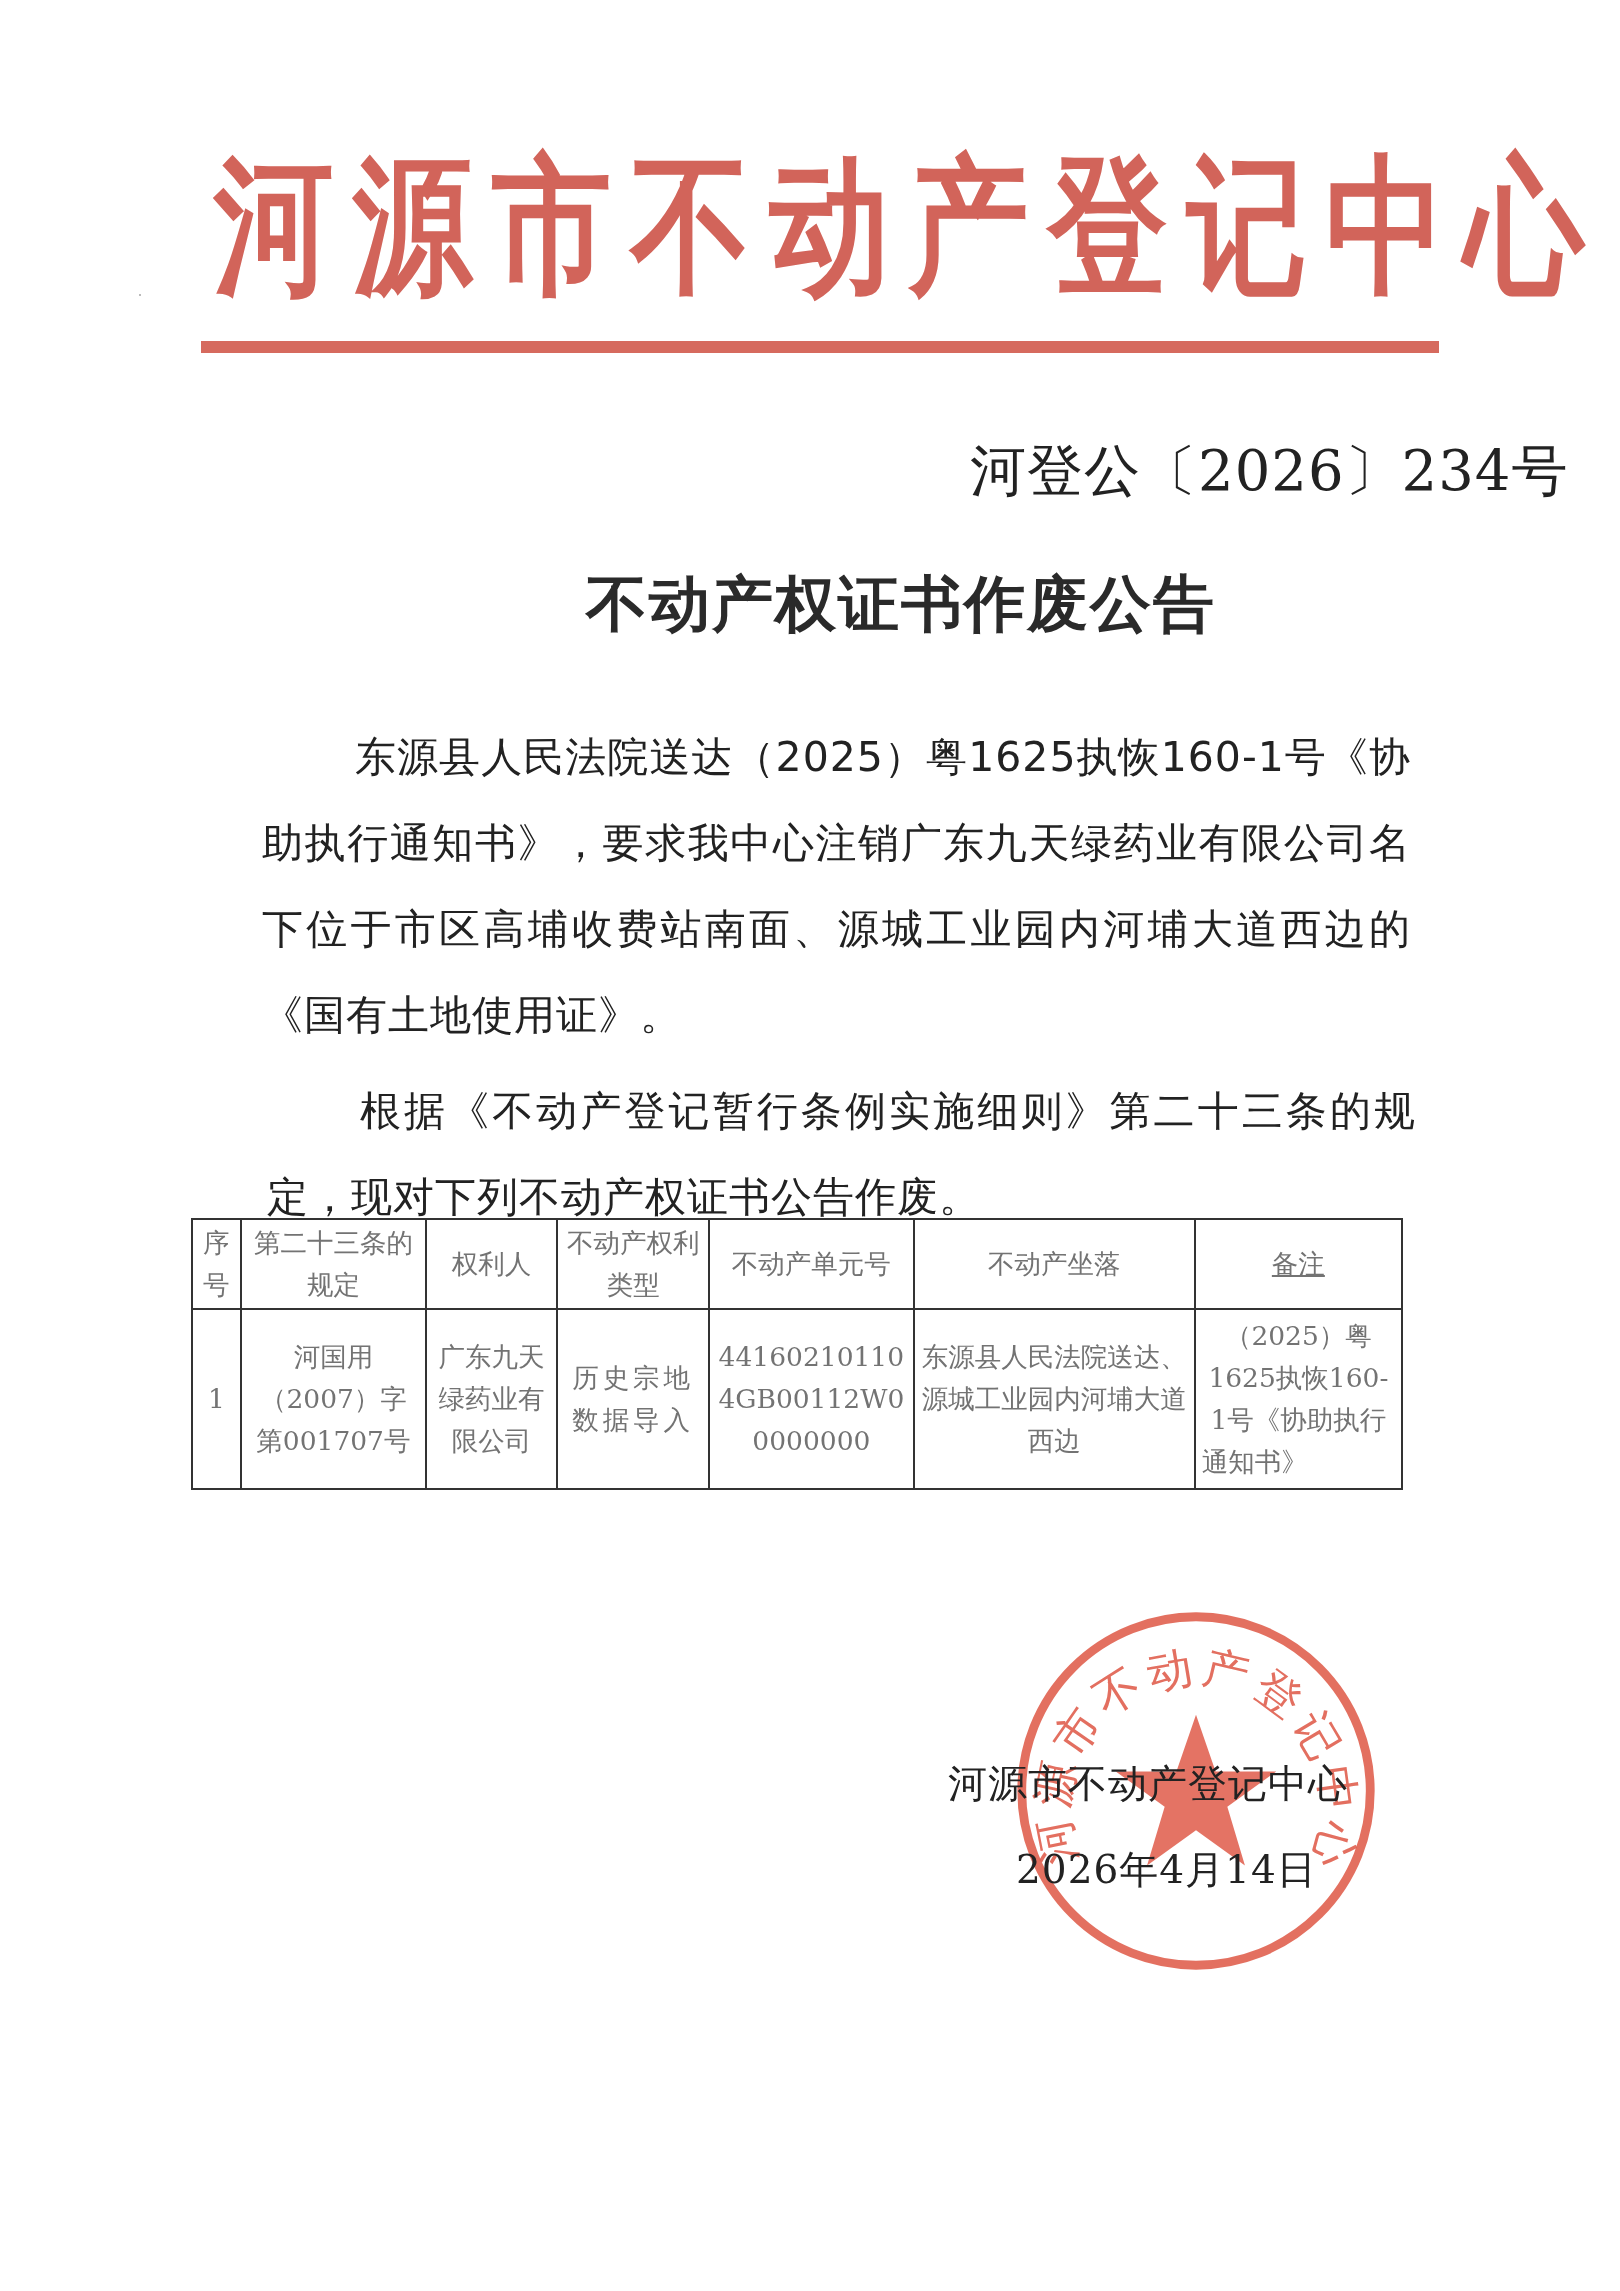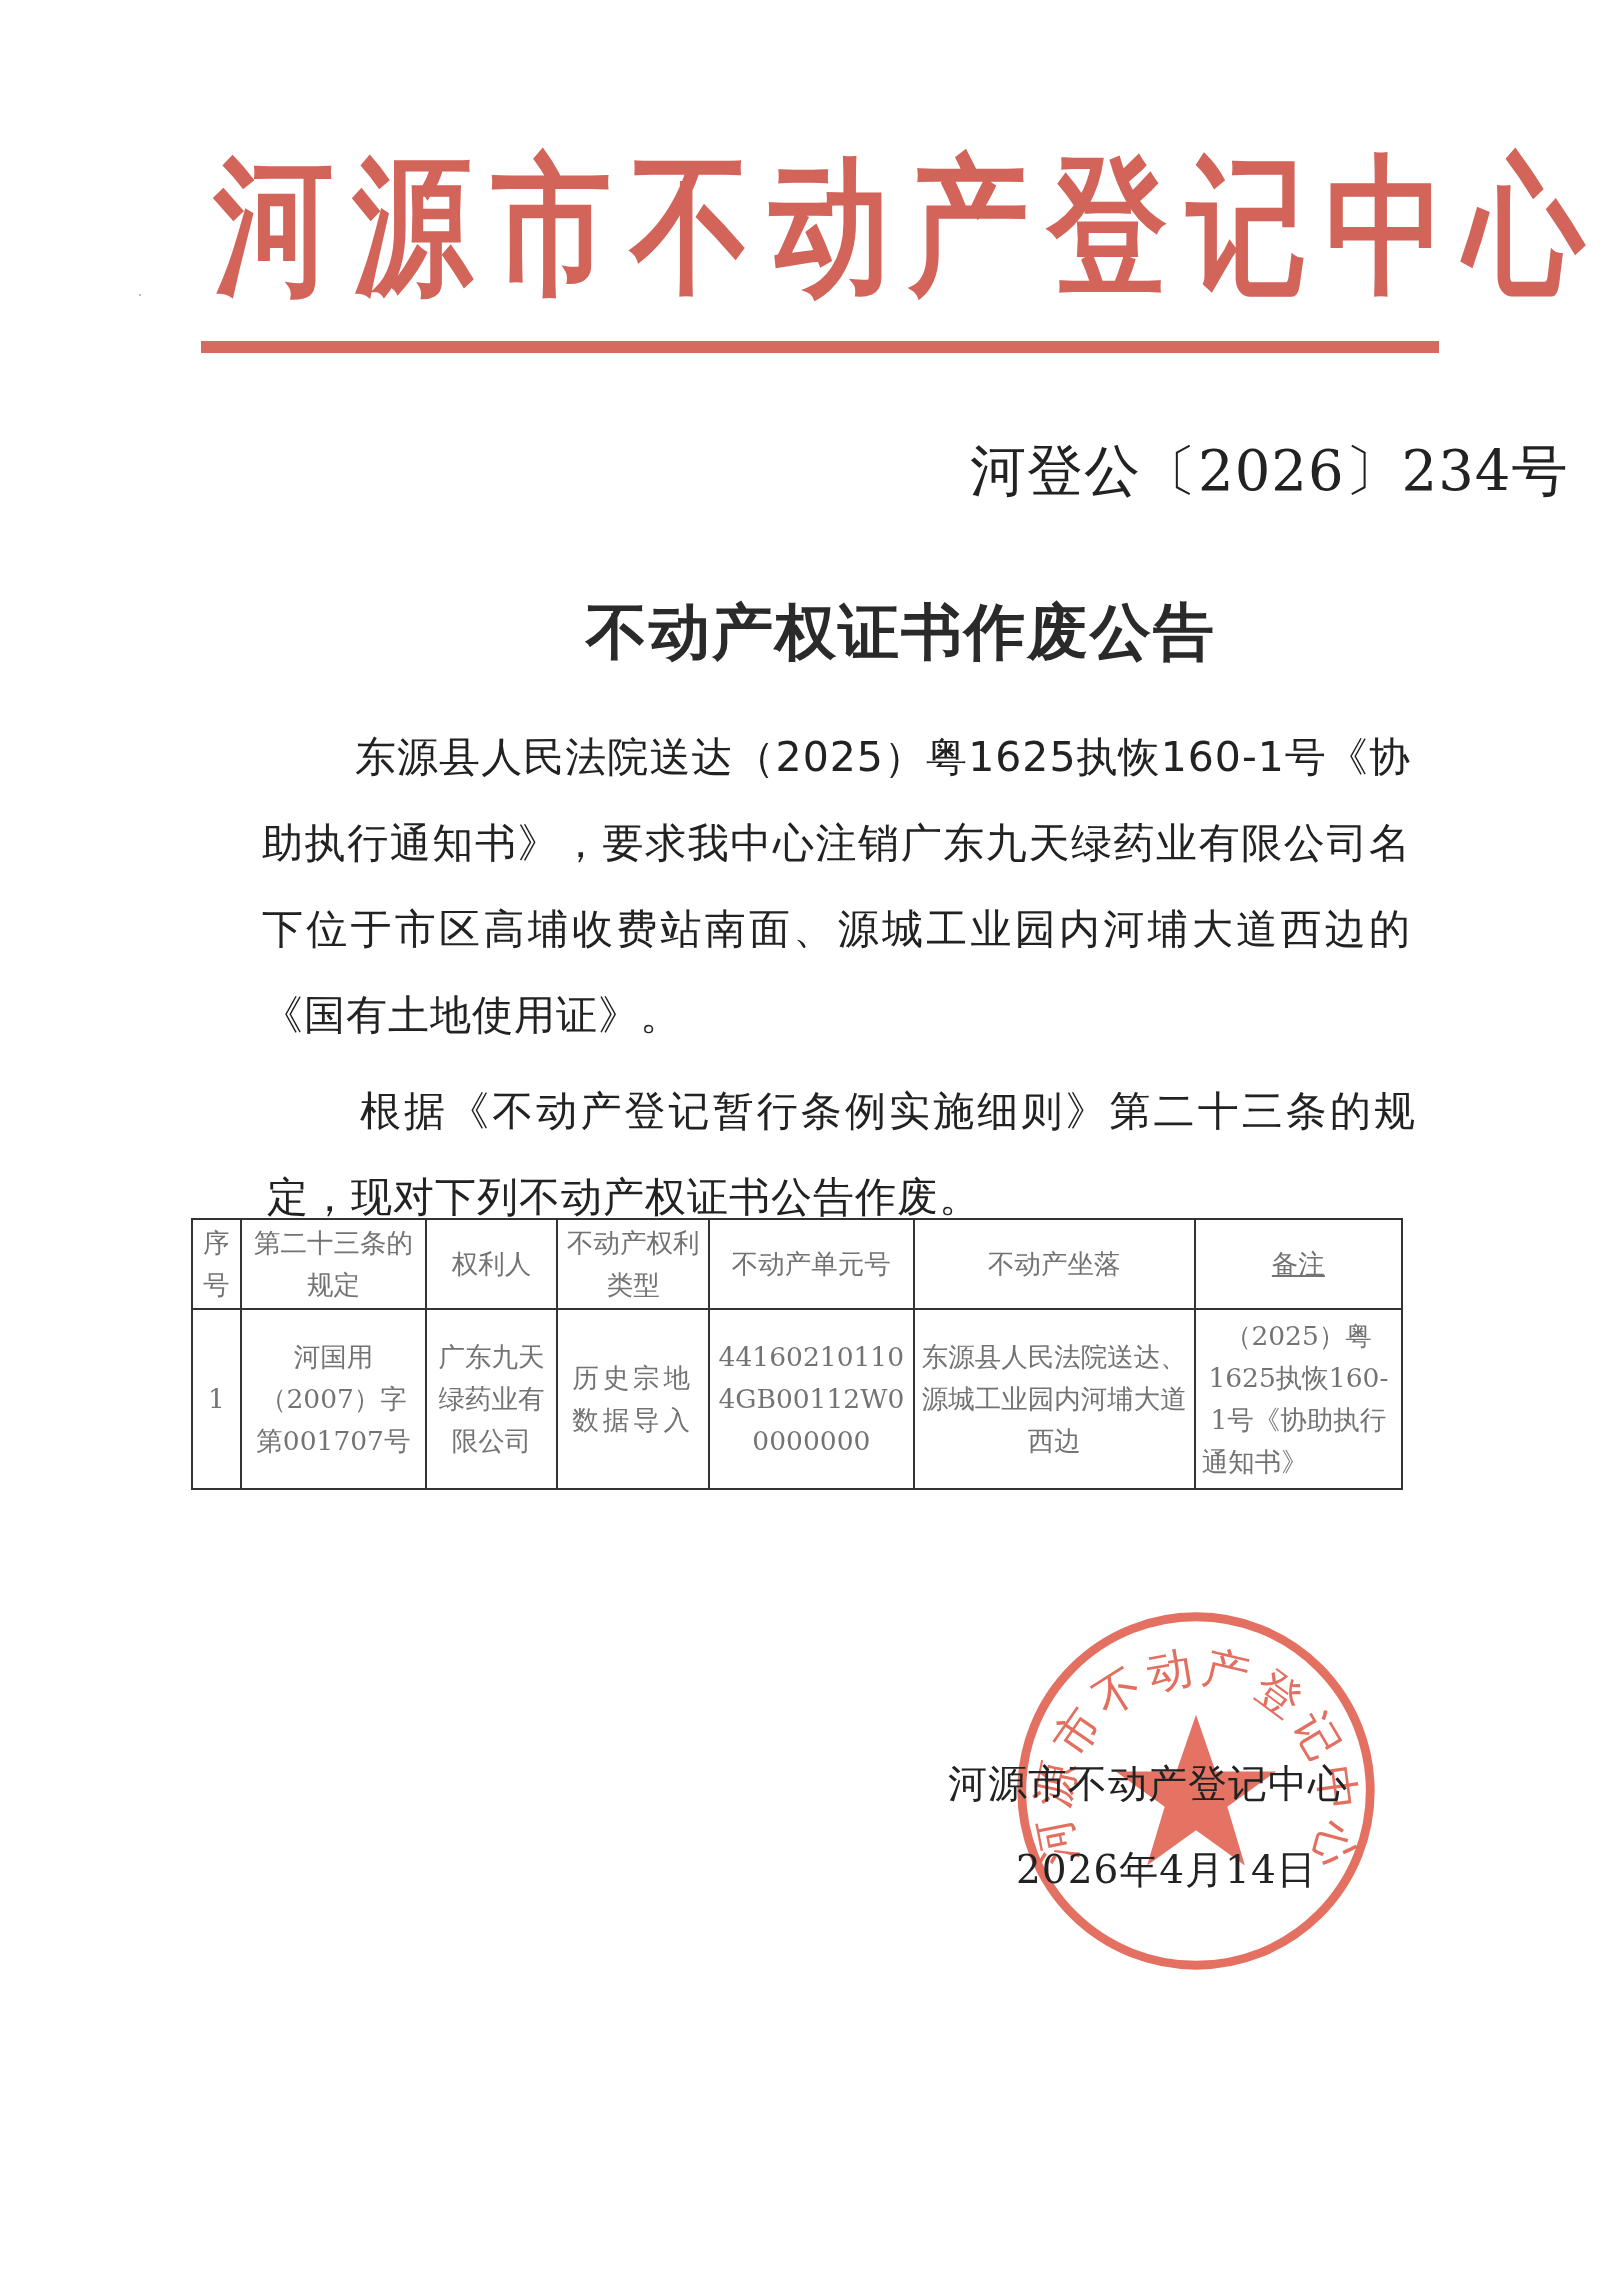--- a/index.html
+++ b/index.html
@@ -8,21 +8,21 @@
   .masthead { position: absolute; left: 204px; top: 127px; width: 1237px; height: 196px;
               display: flex; justify-content: space-between; align-items: center;
               color: #d2645a; font-family: "DejaVu Serif", serif; font-size: 139px;
               font-weight: bold; letter-spacing: 0; line-height: 1; transform: scaleY(1.08); }
   .masthead span { display: inline-block; transform: scaleX(0.86); }
   .red-rule { position: absolute; left: 201px; top: 341px; width: 1238px; height: 11.8px;
               background: #d66a5e; }
   .doc-number { position: absolute; left: 970px; top: 434px; font-size: 56px;
                 font-family: "DejaVu Serif", serif; color: #222; letter-spacing: 1px; }
   .doc-title { position: absolute; left: 586px; top: 564px; font-size: 61px; font-weight: bold;
-               font-family: "DejaVu Serif", serif; color: #2a2a2a; letter-spacing: 2px; margin-top: 28px; }
+               font-family: "DejaVu Serif", serif; color: #2a2a2a; letter-spacing: 2px; }
   .para { position: absolute; left: 250px; width: 1149px; font-size: 41px; line-height: 86px;
           font-family: "DejaVu Sans", sans-serif; color: #222; text-align: justify;
           text-indent: 93px; letter-spacing: 1px; }
   .p1 { top: 702px; }
   .p2 { top: 1051px; }
   table.cert { position: absolute; left: 191px; top: 1218px; width: 1212px;
                border-collapse: collapse; font-family: "DejaVu Serif", serif; color: #737373; }
   table.cert th, table.cert td { border: 2.5px solid #333; text-align: center;
                vertical-align: middle; font-weight: normal; font-size: 26.5px; line-height: 42px;
                padding: 2px 5.9px; }

